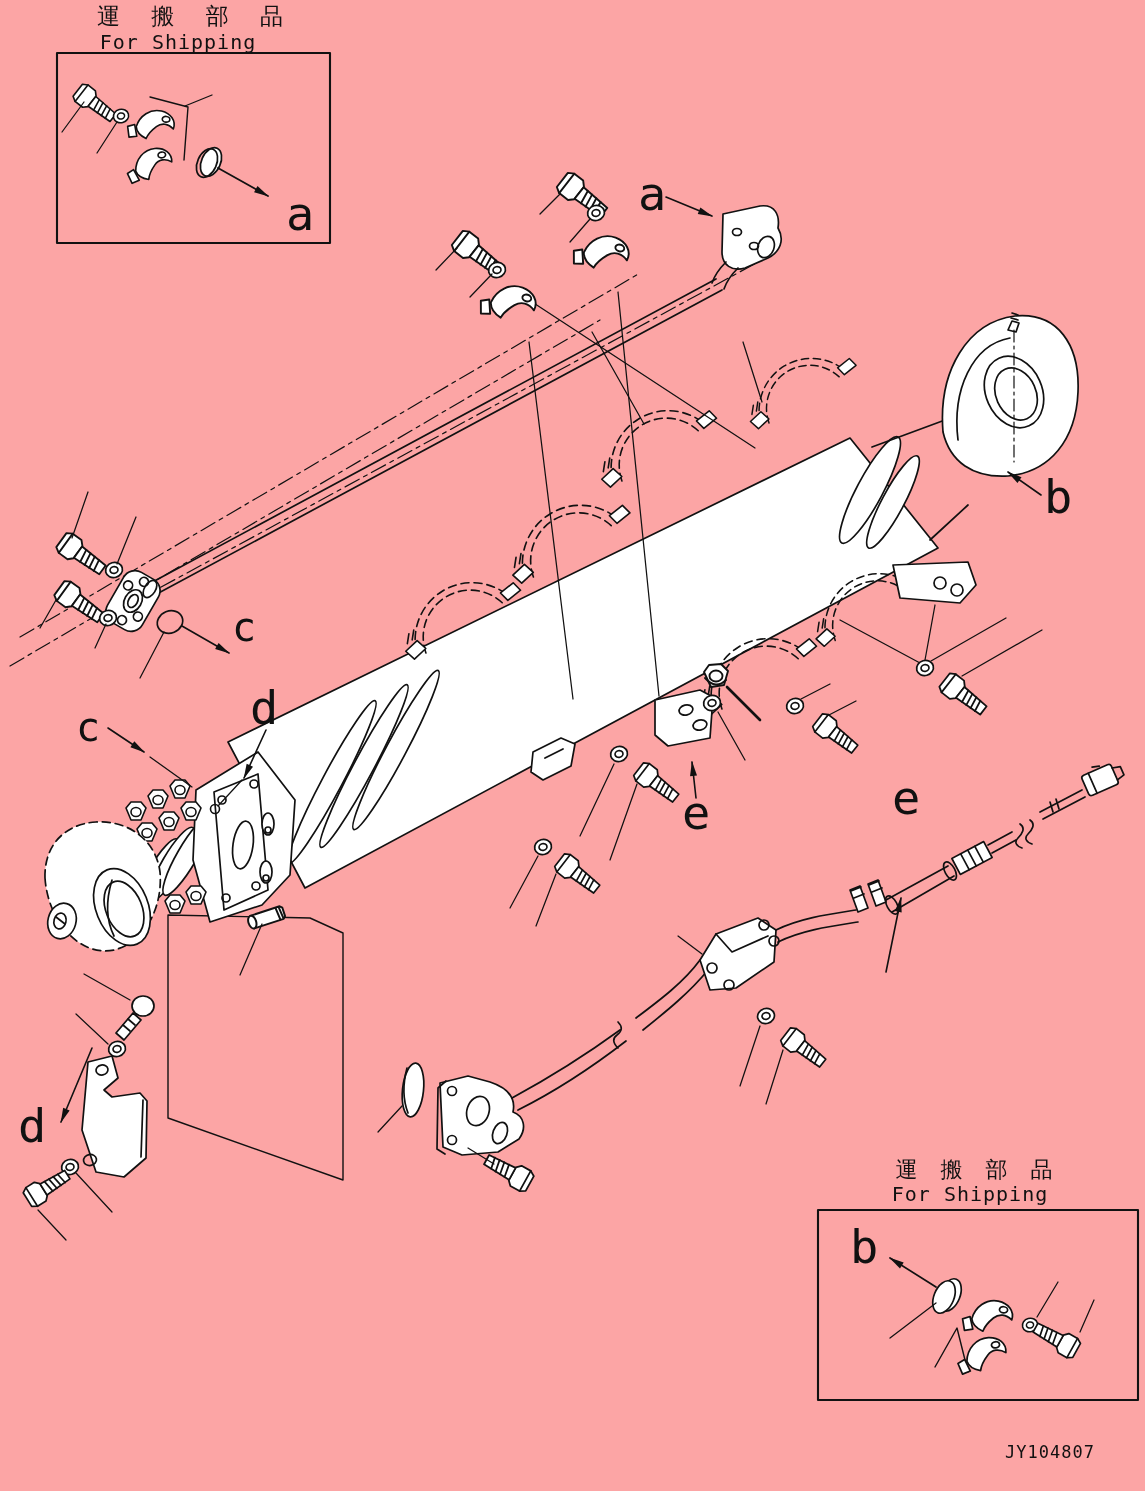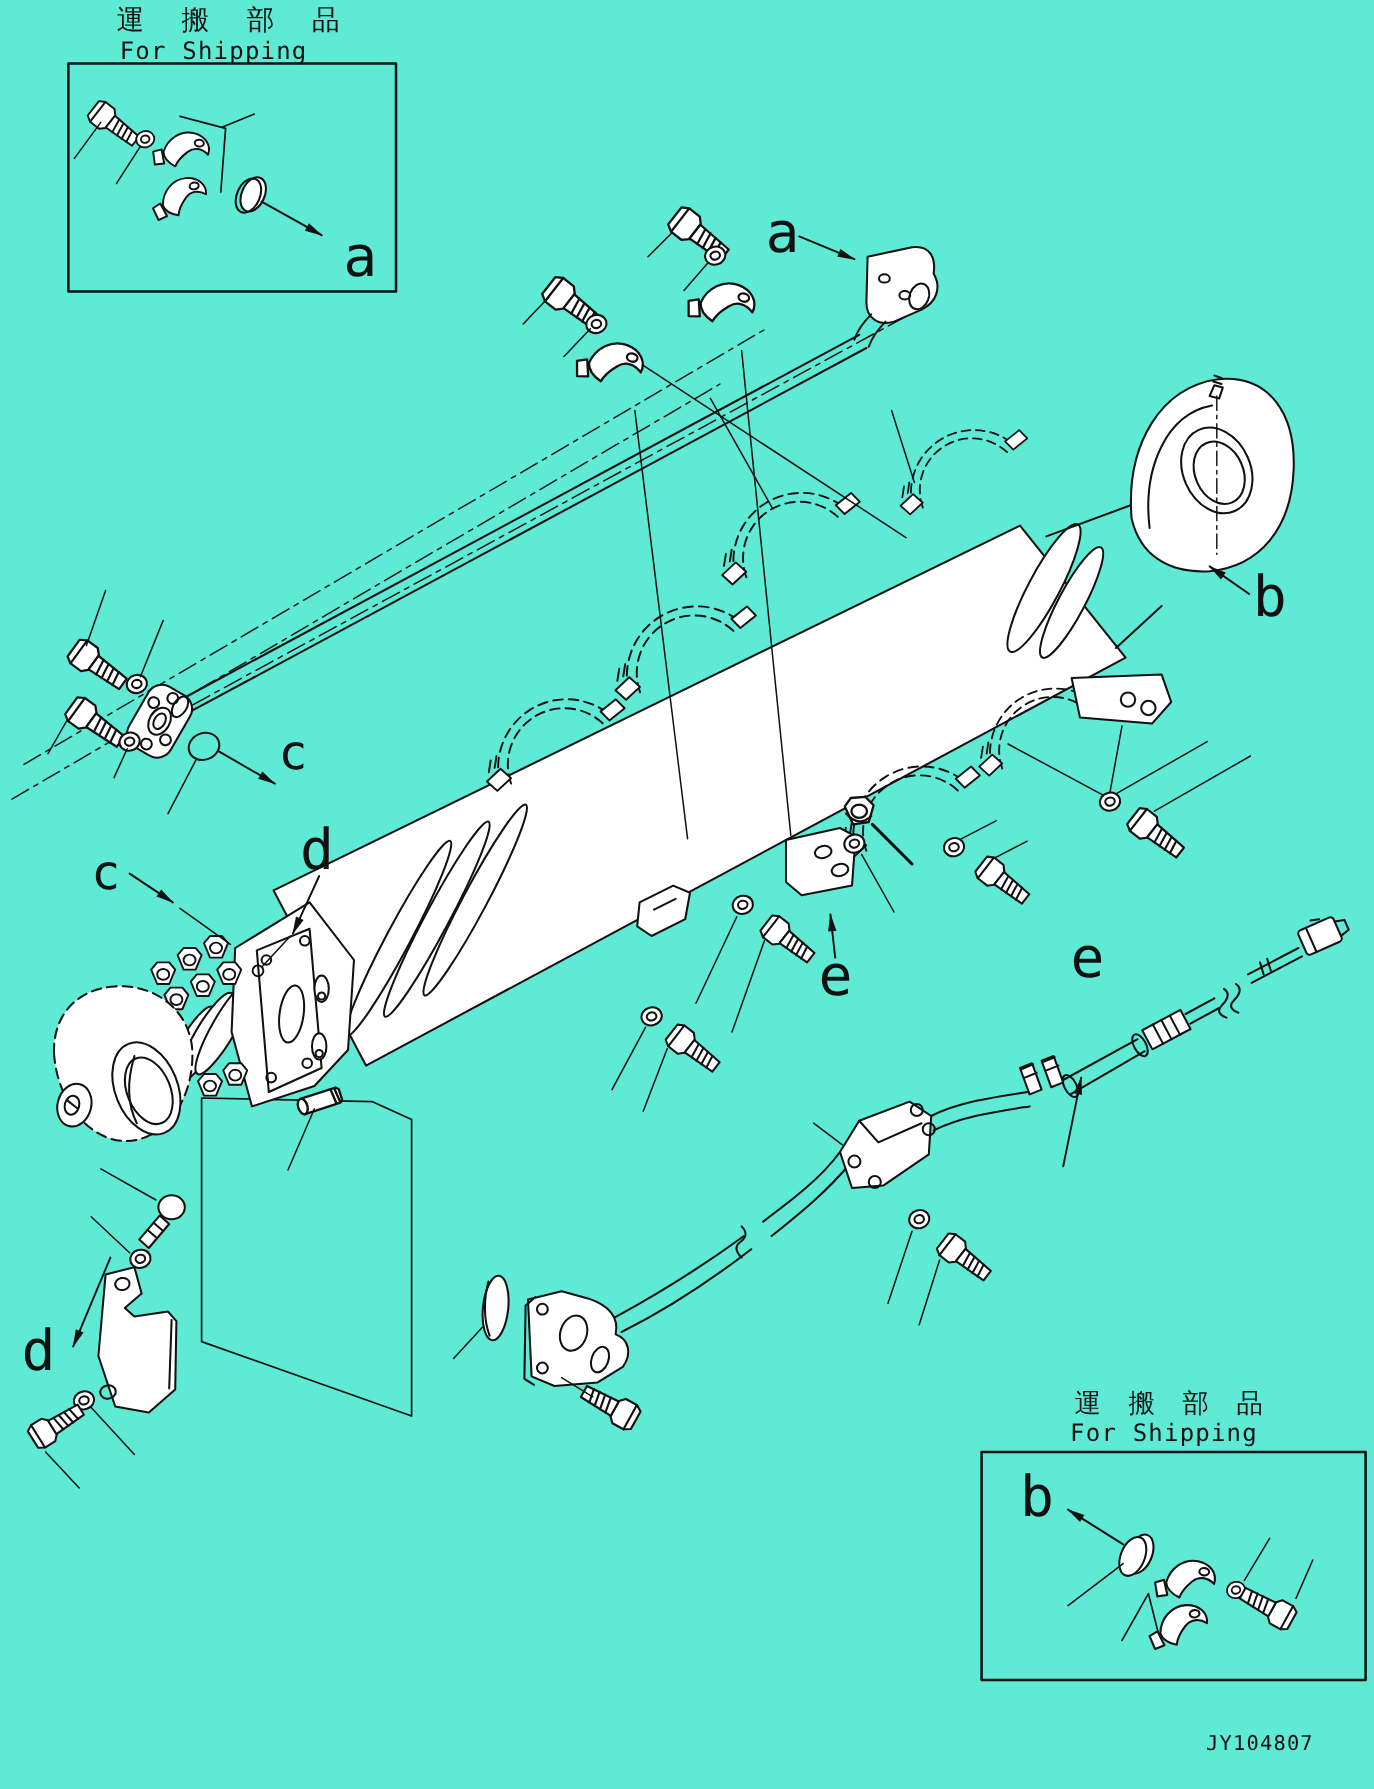--- a/index.html
+++ b/index.html
@@ -1,16 +1,16 @@
 <!DOCTYPE html>
 <html><head>
 <meta charset="utf-8">
 <style>
   html,body{margin:0;padding:0;background:#e8e8e8;}
-  #stage{position:relative;width:1145px;height:1491px;margin:0 auto;background:#5eead4;overflow:hidden;
+  #stage{position:relative;width:1145px;height:1491px;margin:0 auto;background:#fca5a5;overflow:hidden;
          font-family:"Liberation Sans",sans-serif;}
   #stage svg{position:absolute;inset:0;}
   text{stroke:none;fill:#111111;}
   .callout{font-family:"DejaVu Sans Mono",monospace;font-size:47px;}
   .callout-sm{font-family:"DejaVu Sans Mono",monospace;font-size:40px;}
   .jp{font-family:"DejaVu Sans",sans-serif;font-size:23px;letter-spacing:12px;}
   .jp2{font-family:"DejaVu Sans",sans-serif;font-size:22px;letter-spacing:8px;}
   .en{font-family:"DejaVu Sans Mono",monospace;font-size:20px;letter-spacing:1px;}
   .dwg{font-family:"DejaVu Sans Mono",monospace;font-size:17px;letter-spacing:1px;}
 </style>

